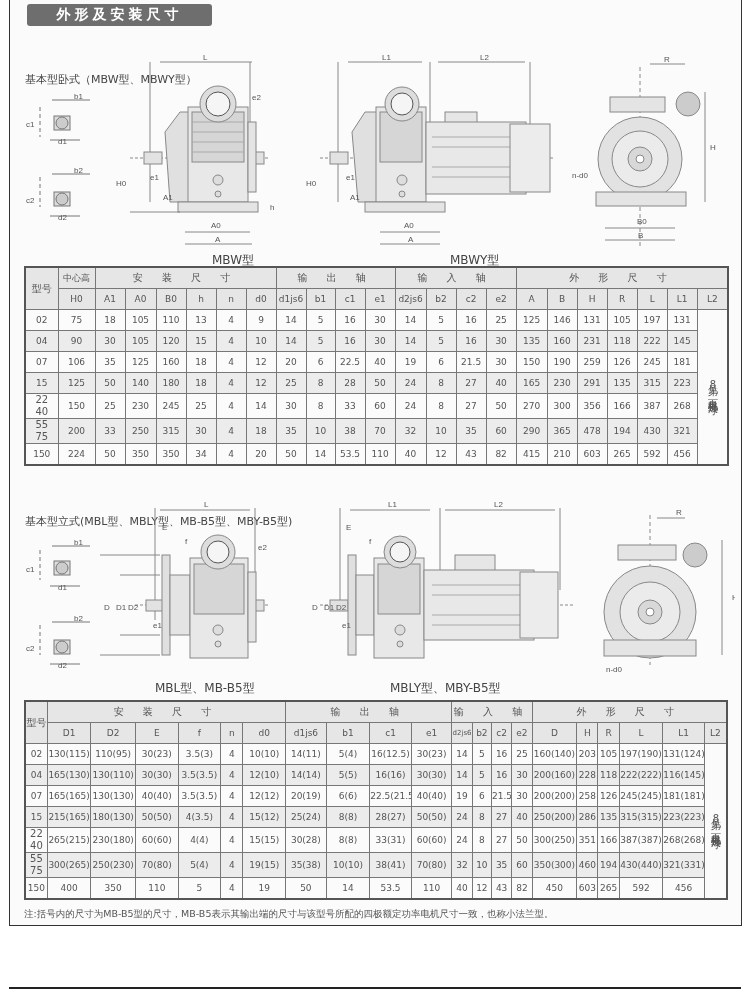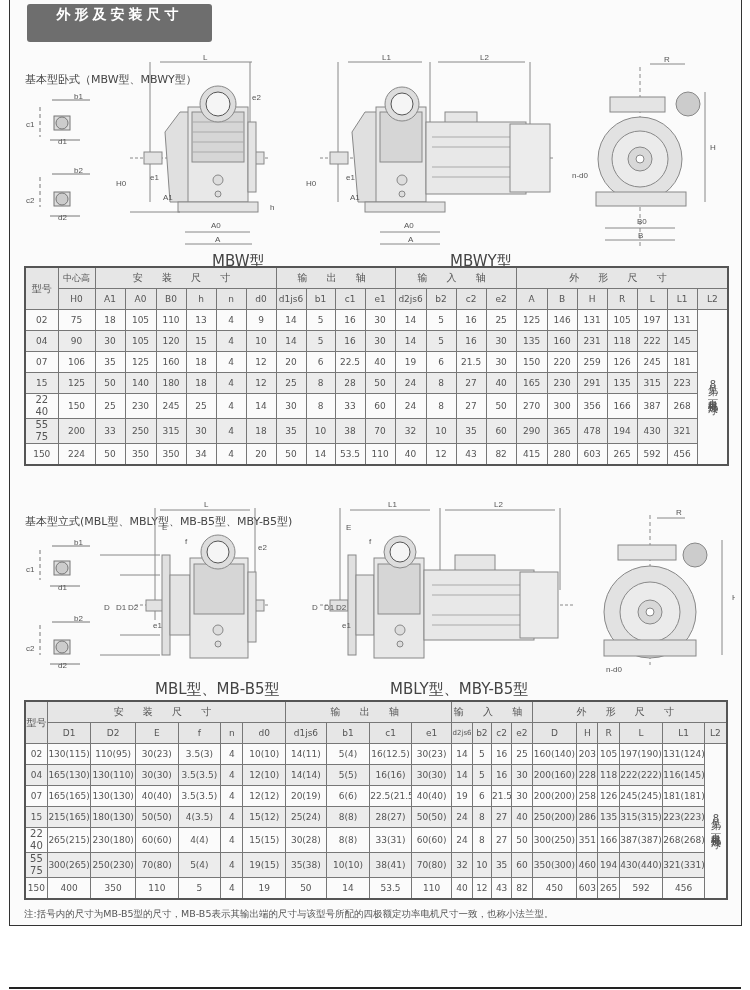--- a/index.html
+++ b/index.html
@@ -2,27 +2,27 @@
 <html><head>
 <meta charset="utf-8">
 <style>
   html, body { margin:0; padding:0; }
   body { width:750px; height:990px; background:#ffffff; position:relative; overflow:hidden;
          font-family:"DejaVu Sans","Liberation Sans",sans-serif; color:#444; }
   .frame { position:absolute; left:9px; top:0; width:731px; height:925px;
            border-left:1px solid #333; border-right:1px solid #333; border-bottom:1px solid #333;
            background:#fbfbfb; }
   .bottom-rule { position:absolute; left:9px; top:987px; width:732px; height:2px; background:#222; }
-  .title-bar { position:absolute; left:27px; top:4px; width:185px; height:38px; background:#6e6e6e;
+  .title-bar { position:absolute; left:27px; top:4px; width:185px; height:22px; background:#6e6e6e;
                border-radius:3px; color:#fff; font-size:14px; font-weight:bold; letter-spacing:4px;
                text-align:center; line-height:21px; }
   .section-caption { position:absolute; left:25px; font-size:11px; color:#444;margin-top:36px; }
   .drawing { position:absolute; }
   .drawing svg { display:block; }
-  .model-caption { position:absolute; font-size:15px; color:#444; }
+  .model-caption { position:absolute; font-size:12px; color:#444; }
   table.spec { position:absolute; border-collapse:collapse; table-layout:fixed; font-size:9px; color:#555; }
   table.spec td { border:1px solid #777; text-align:center; padding:0; height:20px; overflow:hidden; white-space:nowrap; }
   table.spec td.hdr { background:#e6e6e6; }
   table.spec td.grp { letter-spacing:8px; font-size:10px; }
   table.spec tr.alt td { background:#ececec; }
   table.spec td.note { writing-mode:vertical-rl; text-orientation:upright; font-size:10px; letter-spacing:1px; line-height:12px; }
   table.spec td.stack { white-space:normal; line-height:12px; font-size:10px; }
   table.spec { border:2px solid #555; }
   .footnote { position:absolute; left:24px; top:908px; font-size:9.5px; color:#555; }
 </style>
@@ -276,21 +276,21 @@
         <td>12</td>
         <td>20</td>
         <td>6</td>
         <td>22.5</td>
         <td>40</td>
         <td>19</td>
         <td>6</td>
         <td>21.5</td>
         <td>30</td>
         <td>150</td>
-        <td>220</td>
+        <td>190</td>
         <td>259</td>
         <td>126</td>
         <td>245</td>
         <td>181</td>
       </tr>
       <tr class="alt">
         <td>15</td>
         <td>125</td>
         <td>50</td>
         <td>140</td>
@@ -372,21 +372,21 @@
         <td>20</td>
         <td>50</td>
         <td>14</td>
         <td>53.5</td>
         <td>110</td>
         <td>40</td>
         <td>12</td>
         <td>43</td>
         <td>82</td>
         <td>415</td>
-        <td>280</td>
+        <td>210</td>
         <td>603</td>
         <td>265</td>
         <td>592</td>
         <td>456</td>
       </tr>
     </tbody>
 </table>
 
 <div class="section-caption" style="top:478px">基本型立式(MBL型、MBLY型、MB-B5型、MBY-B5型)</div>
 

